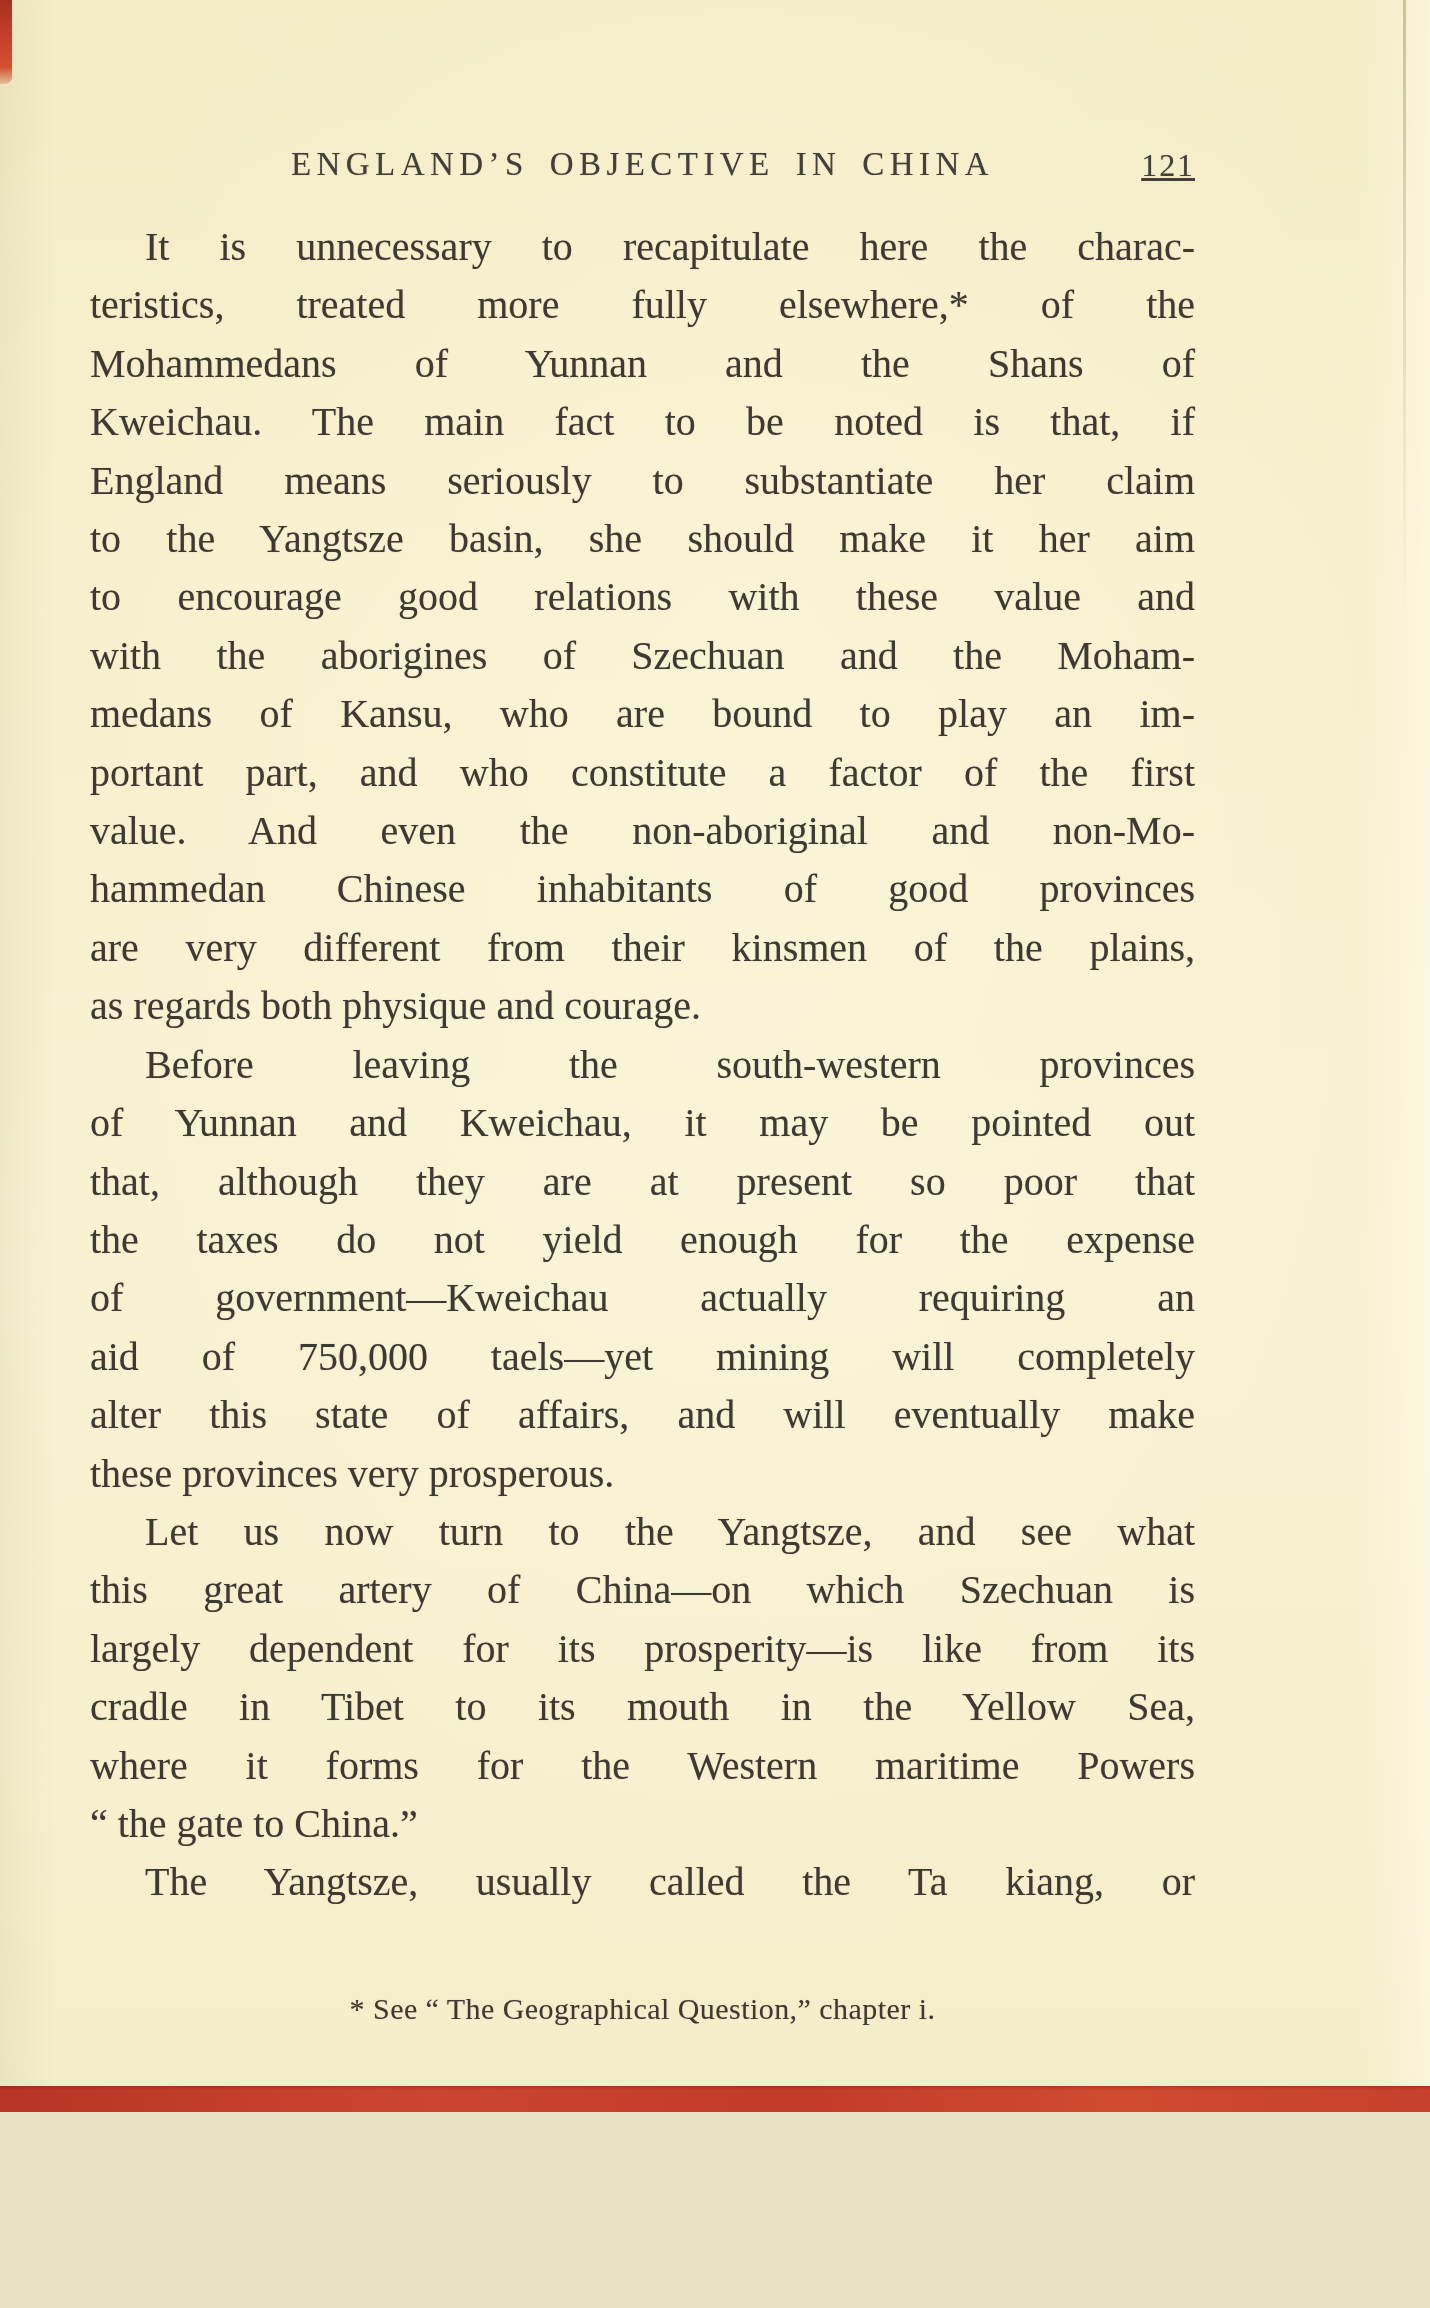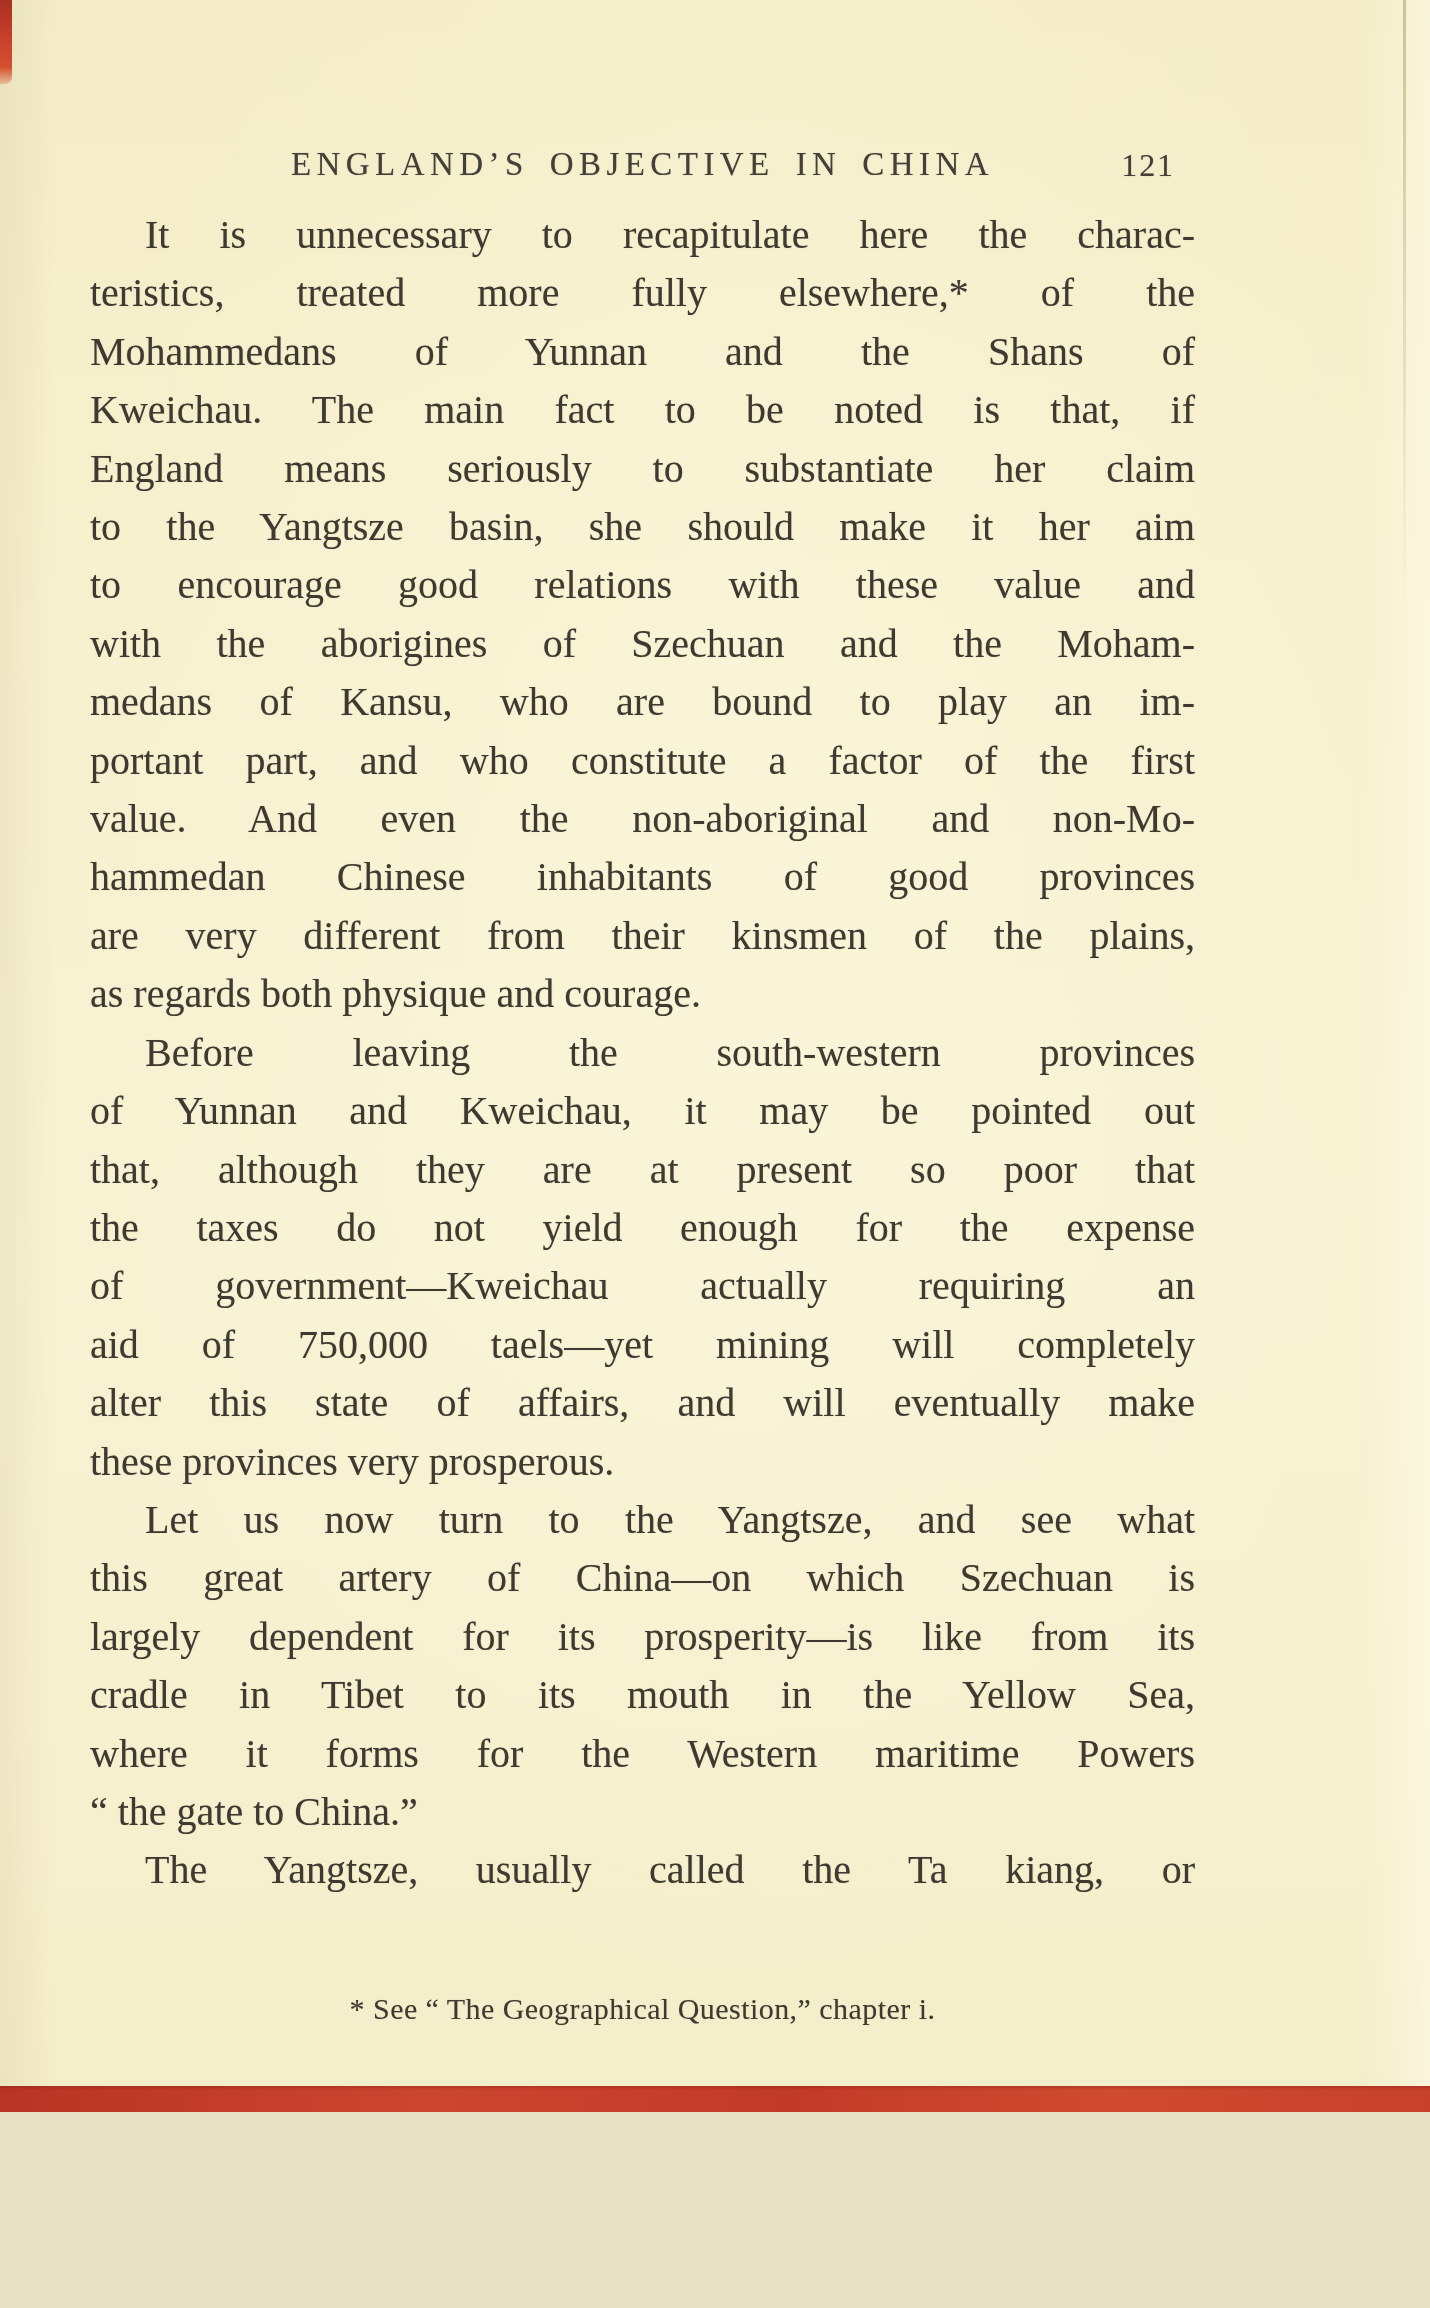--- a/index.html
+++ b/index.html
@@ -51,29 +51,30 @@
   .header-title {
     position: absolute; left: 0; top: 0; width: 100%;
     text-align: center;
     font-size: 33px;
     letter-spacing: 0.165em;
     word-spacing: 0.22em;
     color: #43403a;
     text-shadow: 0 0 1px rgba(60, 55, 45, 0.35);
   }
   .page-num {
-    position: absolute; right: 20px; top: 1px;
+    position: absolute; right: 0; top: 1px;
     font-size: 32px;
     letter-spacing: 0.06em;
     color: #43403a;
     text-shadow: 0 0 1px rgba(60, 55, 45, 0.35);
+    text-decoration: underline;
   }
 
   .body-block {
-    position: absolute; left: 90px; top: 206px;
+    position: absolute; left: 90px; top: 218px;
     width: 1105px;
   }
   .ln {
     font-size: 40px;
     line-height: 58.4px;
     text-align: justify;
     text-align-last: justify;
     text-shadow: 0 0 1px rgba(60, 55, 45, 0.30);
   }
   .ln.last { text-align-last: left; }

